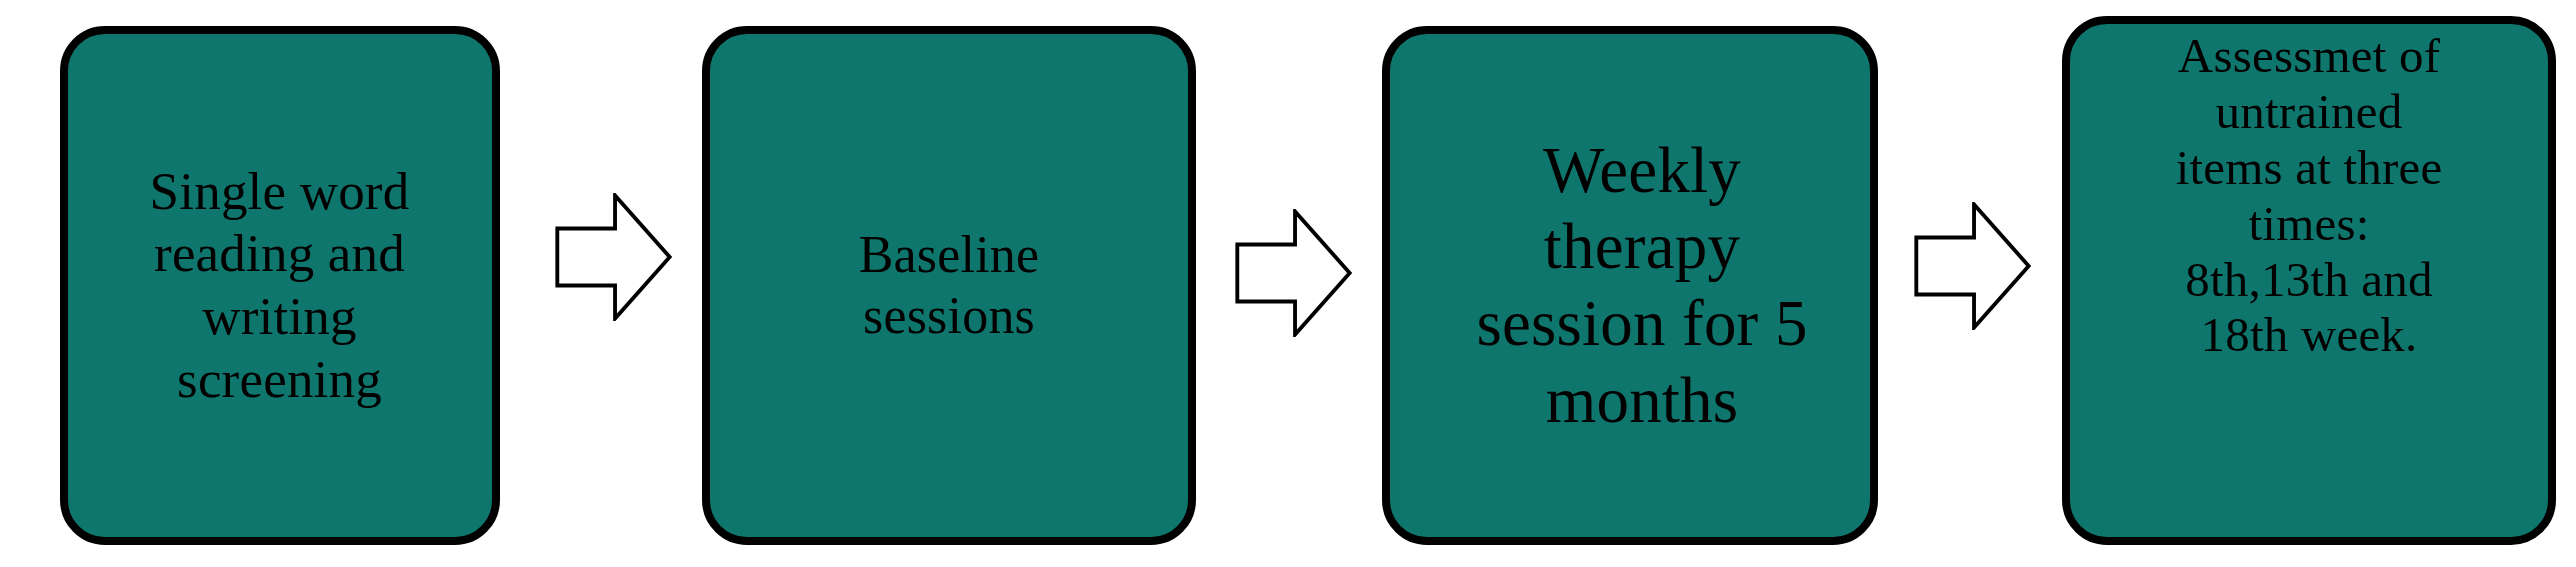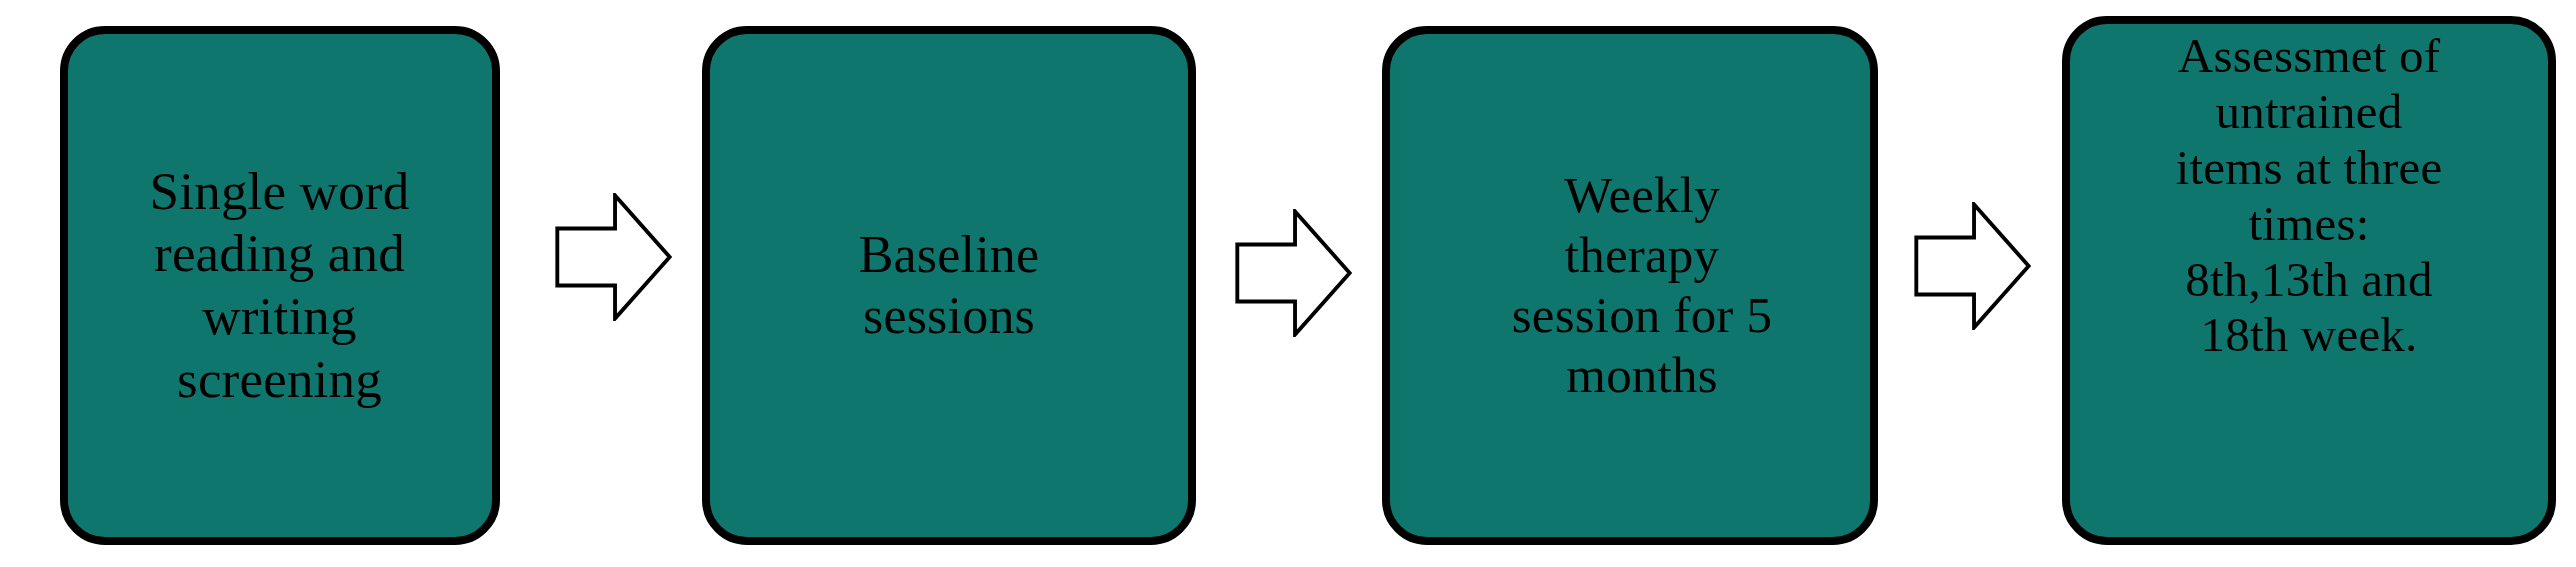--- a/index.html
+++ b/index.html
@@ -41,21 +41,21 @@
     box-sizing: border-box;
   }
   
   #node-1 { left: 15.5px;   top: 25.5px; width: 440px; height: 519px; margin-left: 44px; }
   #node-2 { left: 702px;  top: 25.5px; width: 494px; height: 519px; }
   #node-3 { left: 1382px; top: 25.5px; width: 496px; height: 519px; }
   #node-4 { left: 2062px; top: 15.5px; width: 494px; height: 529px; }
 
   #node-1 .node-label { font-size: 53px; }
   #node-2 .node-label { font-size: 52px; }
-  #node-3 .node-label { font-size: 51px; margin-left: 24px; }
+  #node-3 .node-label { font-size: 65px; margin-left: 24px; }
   #node-4 .node-label { font-size: 49px; line-height: 1.14; }
 
   
   #node-4 { align-items: flex-start; padding-top: 4.6px; }
 
   .connector {
     position: absolute;
     display: block;
   }
   #arrow-1 { left: 555px;  top: 193px; width: 117px; height: 128px; }

